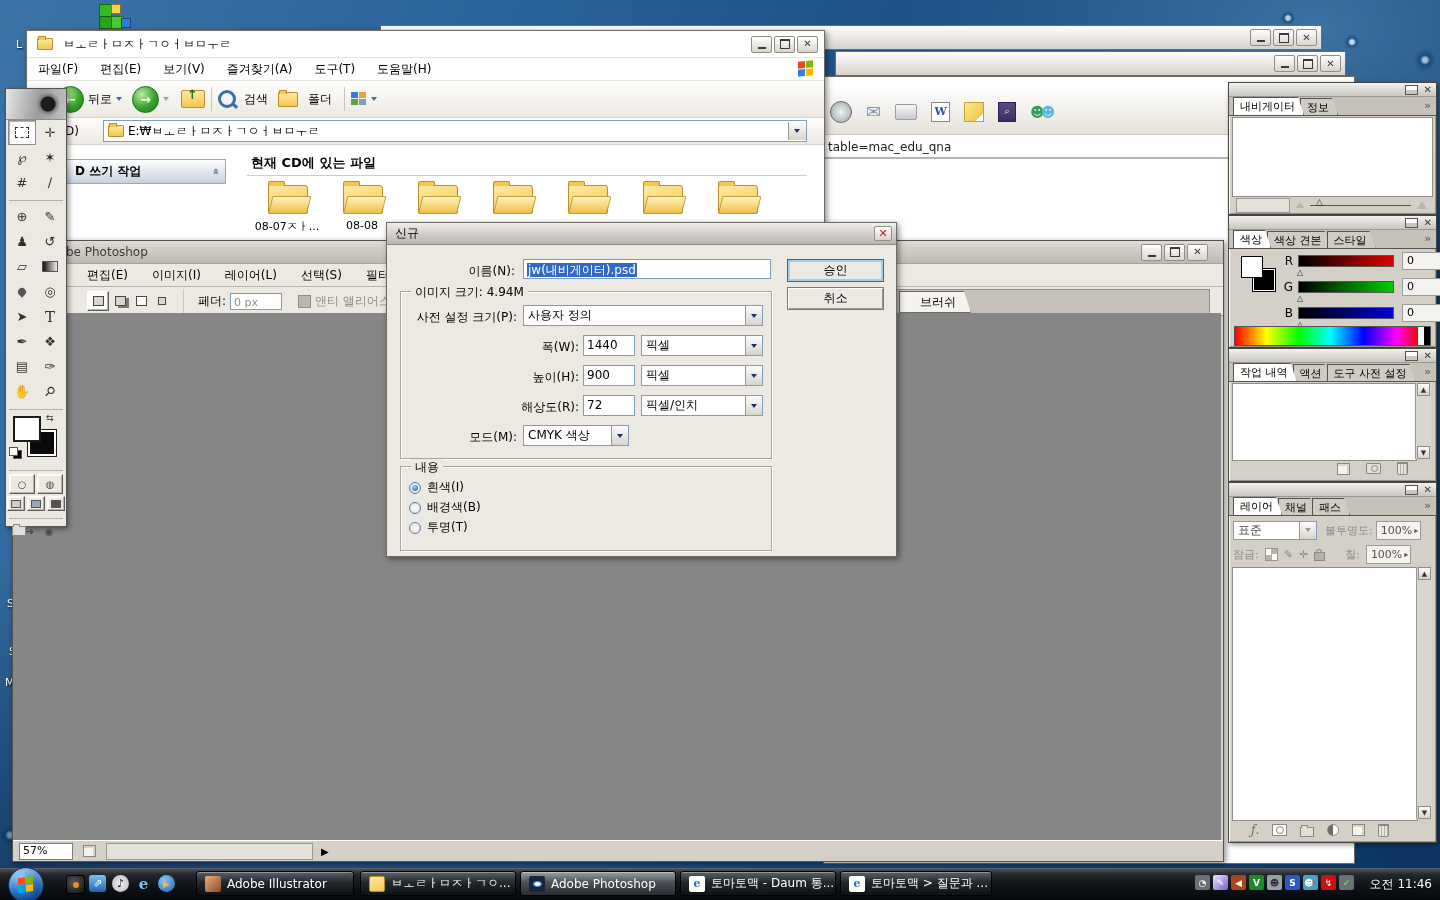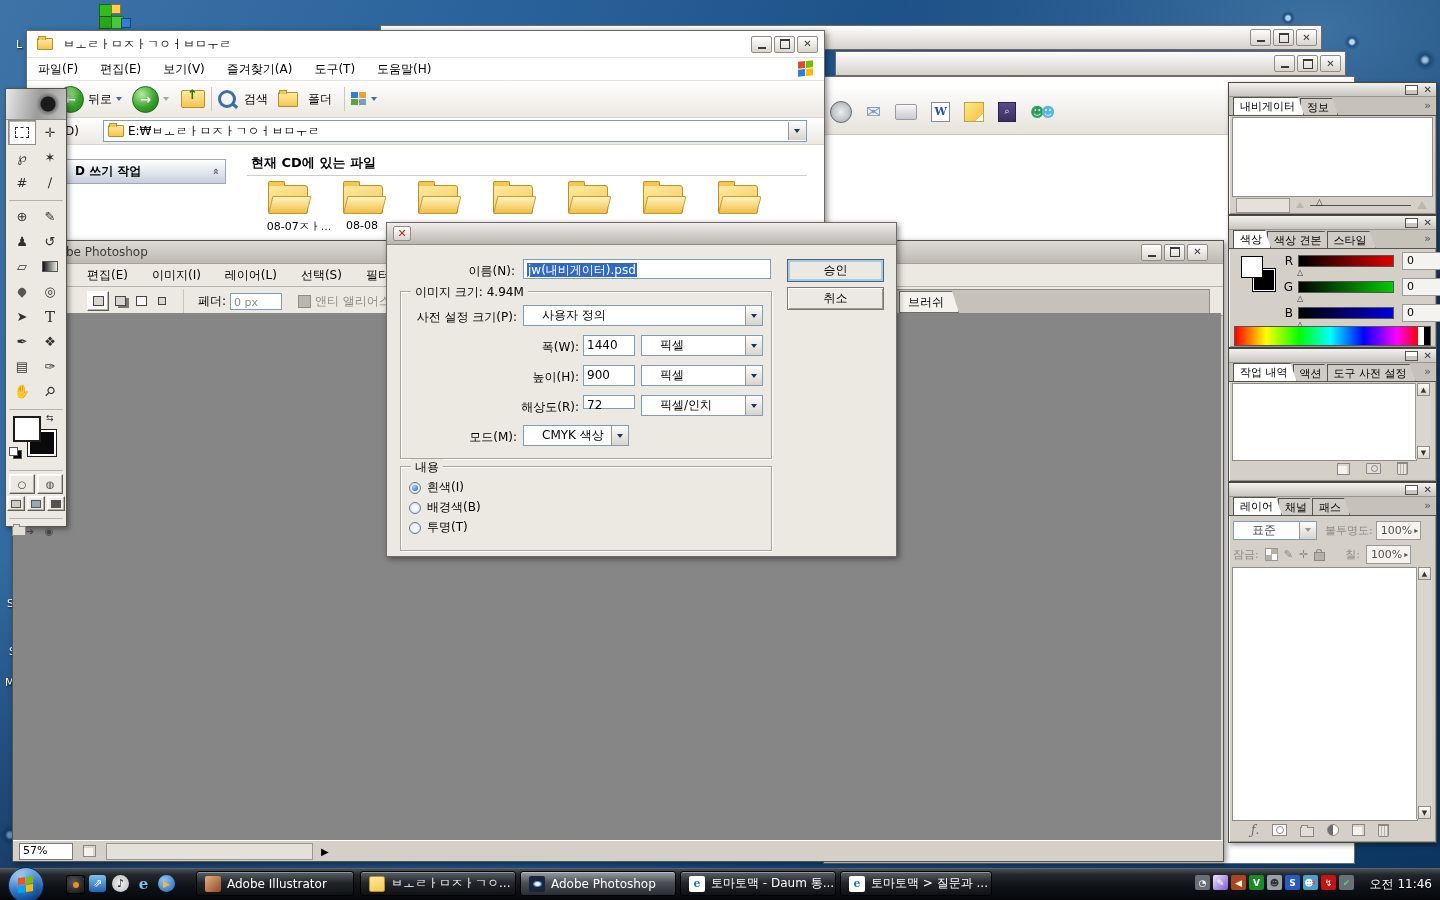--- a/index.html
+++ b/index.html
@@ -29,21 +29,21 @@
   
   .win{position:absolute;background:#ece9e2;border:1px solid #6e6b64;box-shadow:2px 2px 6px rgba(0,0,0,.45);}
   .cbtn{width:21px;height:17px;background:linear-gradient(#ffffff,#d9d5cd);border:1px solid #8f8d86;border-radius:2px;
         display:inline-flex;align-items:center;justify-content:center;margin-left:2px;box-sizing:border-box;}
   .g-min{width:8px;height:7px;border-bottom:2px solid #3a3a3a;}
   .g-max{width:8px;height:7px;border:1px solid #3a3a3a;border-top:2px solid #3a3a3a;}
   .g-x{font-size:10px;font-weight:bold;color:#3a3a3a;line-height:1;}
   .bevel{background:#ece9e2;border:1px solid #fff;border-right-color:#5f5d56;border-bottom-color:#5f5d56;box-shadow:inset -1px -1px 0 #b5b2aa,inset 1px 1px 0 #fbfaf8;}
   .darr{width:0;height:0;border-left:3.5px solid transparent;border-right:3.5px solid transparent;border-top:4px solid #1c2f6e;}
   .combo{position:absolute;background:#fff;border:1px solid #7f9db9;display:flex;align-items:center;box-sizing:border-box;}
-  .combo .cval{flex:1;padding-left:18px;white-space:nowrap;overflow:hidden;}
+  .combo .cval{flex:1;padding-left:4px;white-space:nowrap;overflow:hidden;}
   .combo .cb{width:16px;align-self:stretch;display:flex;align-items:center;justify-content:center;background:linear-gradient(#fdfdfd,#d8d4cc);border-left:1px solid #9a978f;}
   .edit{position:absolute;background:#fff;border:1px solid #7f9db9;box-sizing:border-box;padding:2px 3px;}
   .groupbox{position:absolute;border:1px solid #a9a59e;box-shadow:inset 1px 1px 0 #fff,1px 1px 0 #fff;}
   .glegend{position:absolute;background:#ece9e2;padding:0 4px;white-space:nowrap;}
   .radio{width:12px;height:12px;border-radius:50%;border:1px solid #5a7a9c;background:radial-gradient(#fff,#dcdcdc);display:inline-block;position:relative;box-sizing:border-box;}
   .radio.on::after{content:"";position:absolute;left:2px;top:2px;width:6px;height:6px;border-radius:50%;background:radial-gradient(circle at 35% 30%,#9fd0ff,#1855c0);}
   .rlabel{margin-left:6px;}
   
   #explorer{left:26px;top:30px;width:797px;height:212px;background:#fff;z-index:3;}
   .ex-title{height:26px;display:flex;align-items:center;padding:0 6px;background:#fff;border-bottom:1px solid #e4e2dd;}
@@ -87,21 +87,21 @@
   .ps-title .btns{margin-left:auto;margin-right:15px;display:flex;}
   .ps-menu{height:22px;display:flex;align-items:center;background:#ece9e2;border-bottom:1px solid #b8b5ae;}
   .ps-menu span.mi{padding:0 12px;}
   .ps-opts{height:28px;background:#ece9e2;border-bottom:1px solid #9a978f;display:flex;align-items:center;padding-left:74px;position:relative;}
   .selbtn{width:20px;height:18px;margin-right:1px;display:flex;align-items:center;justify-content:center;}
   .sq{width:9px;height:8px;border:1px solid #444;background:#d9d6cf;}
   .optlabel{margin:0 4px;}
   .dim{color:#8f8d86;}
   .chk{width:11px;height:11px;background:#b9b6ae;border:1px solid #8f8d86;margin-right:4px;}
   .pwell{position:absolute;left:883px;top:2px;width:312px;height:23px;background:#c6c2ba;border:1px solid #8f8d86;}
-  .ptab-well{position:absolute;left:2px;top:1px;height:20px;padding:0 14px 0 8px;background:#f4f2ee;border:1px solid #6e6b64;clip-path:polygon(0 0,calc(100% - 7px) 0,100% 100%,0 100%);display:flex;align-items:center;}
+  .ptab-well{position:absolute;left:2px;top:1px;height:20px;padding:0 14px 0 20px;background:#f4f2ee;border:1px solid #6e6b64;clip-path:polygon(0 0,calc(100% - 7px) 0,100% 100%,0 100%);display:flex;align-items:center;}
   .ps-status{position:absolute;left:0;bottom:0;width:100%;height:20px;background:#d4d0c8;border-top:1px solid #fff;display:flex;align-items:center;}
   .zoombox{width:46px;height:15px;background:#fff;border:1px solid #7a7a7a;margin-left:6px;padding:0 3px;font-size:11px;}
   .statbar{width:205px;height:15px;border:1px solid #9a978f;background:#e4e1da;margin-left:10px;}
   
   #newdlg{left:386px;top:222px;width:509px;height:333px;z-index:6;}
   .dlg-title{height:21px;background:linear-gradient(#efedea,#b9b5ae);border-bottom:1px solid #8f8d86;display:flex;align-items:center;padding:0 4px;}
   .dlg-title .ttl{flex:1;padding-left:4px;}
   .xred{color:#b22;font-weight:bold;font-size:11px;line-height:1;}
   .dlabel{position:absolute;text-align:right;white-space:nowrap;}
   .okbtn{position:absolute;left:400px;top:36px;width:95px;height:21px;background:#ece9e2;border:1px solid #55606e;box-shadow:inset 0 0 0 2px #9ecdee;display:flex;align-items:center;justify-content:center;}
@@ -225,20 +225,23 @@
 <div class="abs" id="iebody">
   <div class="ie-toolbar">
     <span class="icn" style="width:20px;height:20px;border-radius:50%;background:radial-gradient(#eee,#9aa);border:1px solid #667;"></span>
     <span class="icn" style="color:#7a9ac0;font-size:18px;">✉</span>
     <span class="icn" style="width:20px;height:14px;background:linear-gradient(#f8f8f8,#c9c9cf);border:1px solid #99a;border-radius:2px;"></span>
     <span class="icn" style="width:17px;height:18px;background:#fff;border:1px solid #889;color:#2b50a0;font-weight:bold;font-size:11px;font-family:'DejaVu Serif',serif;">W</span>
     <span class="icn" style="width:18px;height:18px;background:linear-gradient(135deg,#ffe98a,#f5c74e 80%,#fff 80%);border:1px solid #c2a23a;"></span>
     <span class="icn" style="width:16px;height:18px;background:linear-gradient(#5a4a8a,#39305e);border:1px solid #2a224a;color:#fff;font-size:9px;">⌕</span>
     <span class="icn" style="color:#2e9e5b;font-size:14px;">☻<span style="color:#57b7e0;margin-left:-4px;">☻</span></span>
   </div>
+  <div class="ie-addr">
+      <span>table=mac_edu_qna</span>
+    </div>
 </div>
 
 <div class="win" id="explorer">
   <div class="ex-title">
     <span class="minifolder"></span>
     <span class="ttl">ㅂㅗㄹㅏㅁㅈㅏㄱㅇㅓㅂㅁㅜㄹ</span>
     <span class="cbtn">
         <i class="g-min"></i>
       </span>
     <span class="cbtn">
@@ -297,21 +300,21 @@
   <div class="abs" style="left:0;top:118px;width:795px;height:94px;background:#fff;">
     <b class="abs" style="left:224px;top:5px;font-size:13px;">현재 CD에 있는 파일</b>
     <div class="abs" style="left:220px;top:26px;width:560px;border-top:1px solid #cfcdc6;"></div>
     <div class="folder" style="left:241px;top:36px;"></div>
     <div class="folder" style="left:316px;top:36px;"></div>
     <div class="folder" style="left:391px;top:36px;"></div>
     <div class="folder" style="left:466px;top:36px;"></div>
     <div class="folder" style="left:541px;top:36px;"></div>
     <div class="folder" style="left:616px;top:36px;"></div>
     <div class="folder" style="left:691px;top:36px;"></div>
-    <span class="flabel" style="left:224px;top:70px;margin-left:12px;">08-07ㅈㅏ...</span>
+    <span class="flabel" style="left:224px;top:70px;">08-07ㅈㅏ...</span>
     <span class="flabel" style="left:299px;top:70px;">08-08</span>
   </div>
   <div class="taskpane-hd">
     <span>D 쓰기 작업</span>
     <span class="chev">»</span>
   </div>
 </div>
 
 <div id="pswin">
   <div class="ps-title">
@@ -366,20 +369,21 @@
   <div class="ps-status">
     <span class="zoombox">57%</span>
     <span class="inew" style="margin-left:10px;"></span>
     <span class="statbar"></span>
     <span style="margin-left:8px;color:#000;font-size:10px;">▶</span>
   </div>
 </div>
 
 <div class="win" id="newdlg">
   <div class="dlg-title">
+    <span class="ttl">신규</span>
     <span class="cbtn" style="width:18px;height:15px;">
         <i class="xred">✕</i>
       </span>
   </div>
   <span class="dlabel" style="left:0;top:40px;width:128px;">이름(N):</span>
   <span class="edit" style="left:136px;top:36px;width:248px;height:20px;"><span class="selText">jw(내비게이터).psd</span></span>
   <span class="okbtn">승인</span>
   <span class="ccbtn">취소</span>
 
   <div class="groupbox" style="left:13px;top:68px;width:370px;height:166px;"></div>
@@ -405,21 +409,21 @@
   <span class="dlabel" style="left:60px;top:146px;width:132px;">높이(H):</span>
   <span class="edit" style="left:196px;top:142px;width:52px;height:21px;">900</span>
   <span class="combo" style="left:254px;top:142px;width:122px;height:21px;">
     <span class="cval">픽셀</span>
       <span class="cb">
         <i class="darr"></i>
       </span>
   </span>
 
   <span class="dlabel" style="left:60px;top:176px;width:132px;">해상도(R):</span>
-  <span class="edit" style="left:196px;top:172px;width:52px;height:14px;">72</span>
+  <span class="edit" style="left:196px;top:172px;width:52px;height:21px;">72</span>
   <span class="combo" style="left:254px;top:172px;width:122px;height:21px;">
     <span class="cval">픽셀/인치</span>
       <span class="cb">
         <i class="darr"></i>
       </span>
   </span>
 
   <span class="dlabel" style="left:0;top:206px;width:130px;">모드(M):</span>
   <span class="combo" style="left:136px;top:202px;width:106px;height:21px;">
     <span class="cval">CMYK 색상</span>

